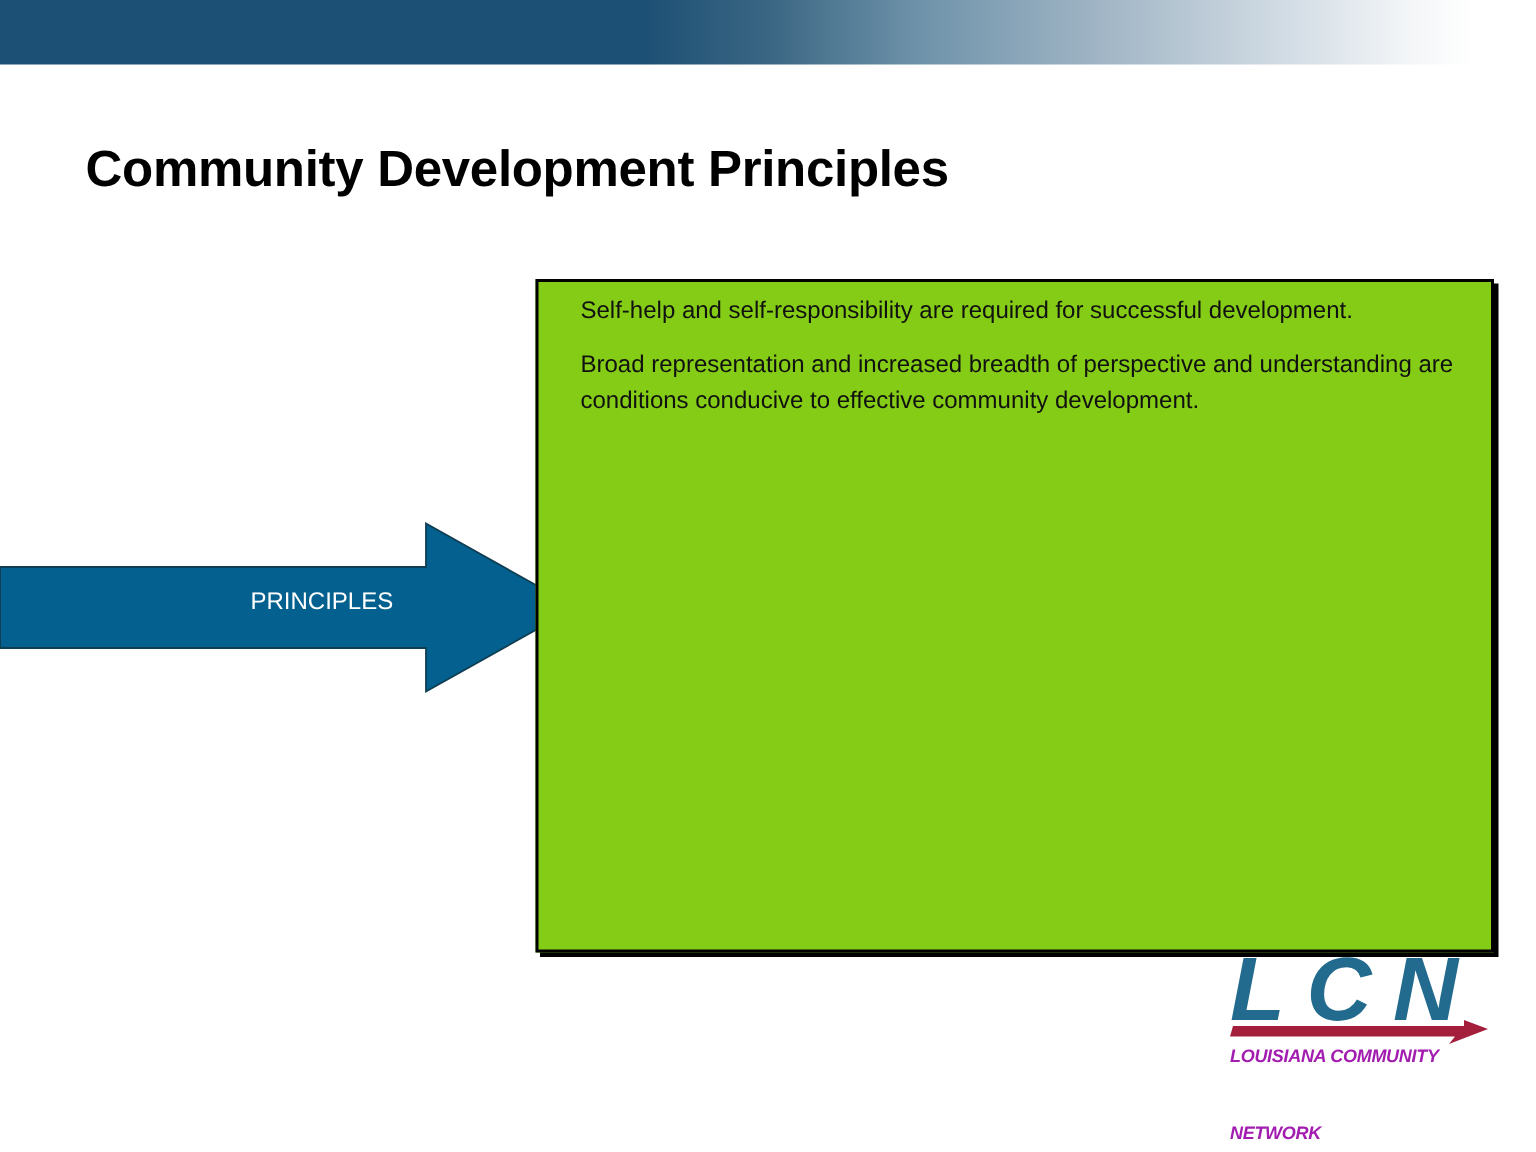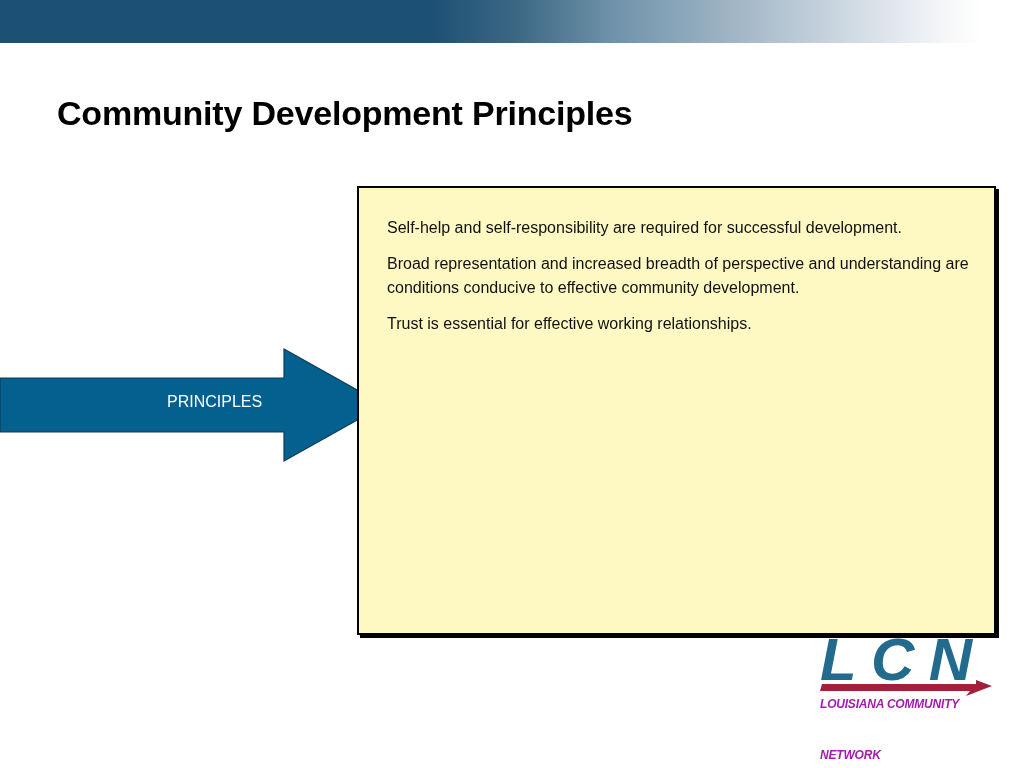--- a/index.html
+++ b/index.html
@@ -20,24 +20,24 @@
     .arrow {
       position: absolute; left: 0; top: 348px; width: 388px; height: 116px;
     }
     .arrow-label {
       position: absolute; left: 167px; top: 393px;
       font-size: 16px; color: #ffffff; font-family: Liberation Sans, sans-serif;
       letter-spacing: 0px;
     }
     .principles-box {
       position: absolute; left: 357px; top: 186px; width: 639px; height: 449px;
-      background: #fef9c3; border: 2px solid #000;
+      background: #84cc16; border: 2px solid #000;
       box-shadow: 3px 3px 0 #000;
       box-sizing: border-box;
-      padding: 28px 10px 0 28px;
+      padding: 8px 10px 0 28px;
     }
     .principle {
       font-size: 16px; line-height: 24px; color: #111; margin: 0 0 12px 0;
     }
     .logo {
       position: absolute; left: 816px; top: 636px; width: 180px; height: 92px;
     }
     .logo-text {
       position: absolute; left: 820px; font-size: 12px; font-weight: bold; font-style: italic;
       color: #a21caf; letter-spacing: -0.2px;
@@ -51,21 +51,20 @@
 <h1 class="title">Community Development Principles</h1>
 
 <svg class="arrow" viewBox="0 0 388 116">
   <polygon points="0,30 284,30 284,1 384,57 284,113 284,84 0,84" fill="#04618f" stroke="#0f3d52" stroke-width="1.2"></polygon>
 </svg>
 <div class="arrow-label">PRINCIPLES</div>
 
 <div class="principles-box">
   <p class="principle">Self-help and self-responsibility are required for successful development.</p>
   <p class="principle">Broad representation and increased breadth of perspective and understanding are conditions conducive to effective community development.</p>
-  <p class="principle">Trust is essential for effective working relationships.</p>
 </div>
 
 <svg class="logo" viewBox="0 0 180 92">
   <text x="4" y="44" font-family="Liberation Sans, sans-serif" font-weight="bold" font-style="italic" font-size="60" fill="#236b8e" letter-spacing="-2" textLength="150">LCN</text>
   <polygon points="6,48 160,48 160,44 176,50 150,60 154,55 4,55" fill="#a31f3c"></polygon>
 </svg>
 <div class="logo-text" style="top:697px;">LOUISIANA COMMUNITY</div>
 <div class="logo-text" style="top:748px;">NETWORK</div>
 
 </body></html>

